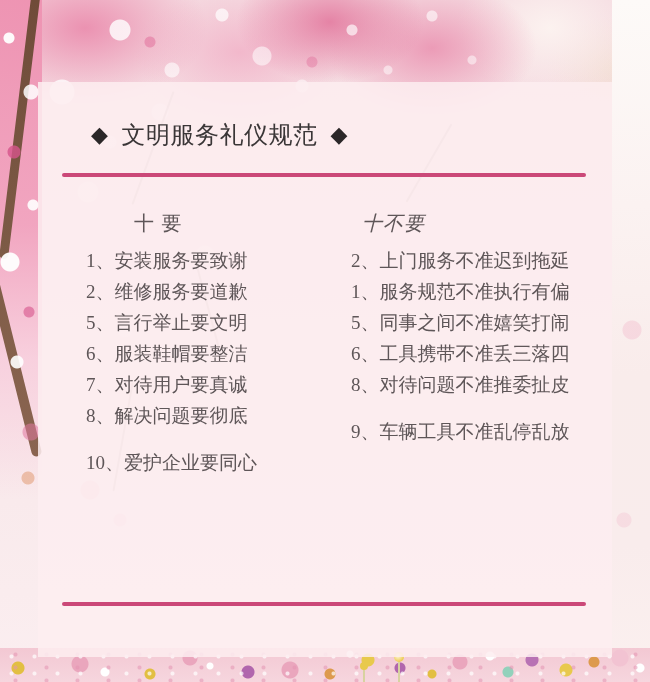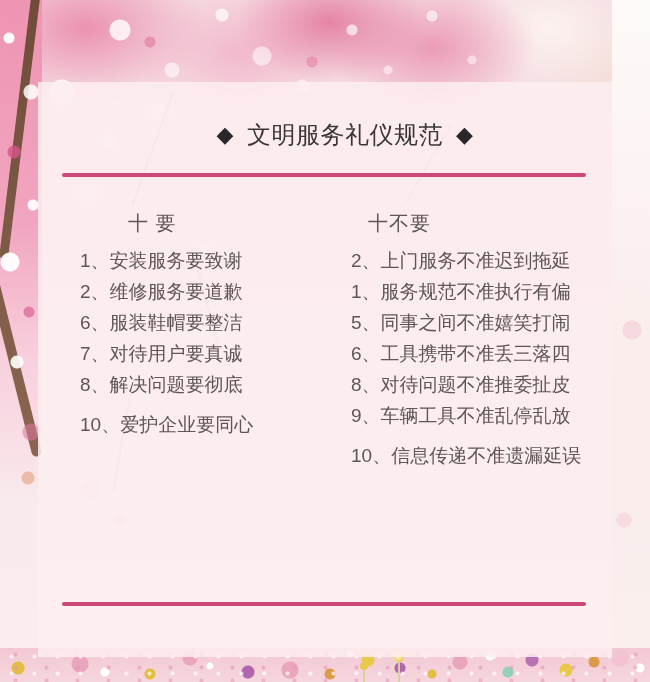--- a/index.html
+++ b/index.html
@@ -119,38 +119,38 @@
   .stem-2 { left:363px; top:668px; height:14px; }
   .stem-2::after { content:""; position:absolute; left:-3px; top:-6px; width:8px; height:8px;
     border-radius:50%; background:#e8c94c; }
   
   .panel {
     position:absolute; left:38px; top:82px; width:574px; height:575px;
     background:rgba(253,237,240,.86);
   }
   .title-row {
     position:absolute; left:0; right:0; top:36px; height:34px; line-height:34px;
-    text-align:center; font-size:24px; color:var(--title-text,#3a3637);
+    text-align:left; font-size:24px; color:var(--title-text,#3a3637);
     letter-spacing:0.5px; white-space:nowrap;margin-left:40px;
   }
   .diamond { color:var(--diamond,#2b2728); font-size:22px; margin:0 13px;
     display:inline-block; vertical-align:1px; }
   .rule { position:absolute; left:24px; width:524px; height:4px;
     background:var(--rule,#cb4878); border-radius:2px; }
   .rule-top    { top:91px; }
   .rule-bottom { top:520px; }
   .col { position:absolute; top:126px; color:var(--body-text,#5e5658); }
-  .col-dos   { left:42px; }
+  .col-dos   { left:48px; }
   .col-donts { left:313px; }
   .col-header { height:30px; line-height:30px; font-size:20px; letter-spacing:1px; }
   .col-dos .col-header   { margin-left:48px; }
-  .col-donts .col-header { margin-left:17px; }
+  .col-donts .col-header { margin-left:11px;font-style:italic; }
   .list { margin-top:7px; }
-  .item { height:31px; line-height:31px; font-size:19px; white-space:nowrap; }
-  .item:last-child { margin-top:9px; }
+  .item { height:31px; line-height:31px; font-size:19px; white-space:nowrap;font-family:Liberation Serif, serif; }
+  .item:last-child { margin-top:16px; }
 </style>
 </head>
 <body>
 
 <div class="stage">
 
   <div class="bg-base"></div>
   <div class="bg-top"></div>
   <div class="bg-left">
     <div class="branch-a"></div>
@@ -171,35 +171,35 @@
       <span class="diamond">◆</span><span>文明服务礼仪规范</span><span class="diamond">◆</span>
     </div>
 
     <div class="rule rule-top"></div>
 
     <div class="col col-dos">
       <div class="col-header">十 要</div>
       <div class="list">
         <div class="item">1、安装服务要致谢</div>
         <div class="item">2、维修服务要道歉</div>
+        <div class="item">5、言行举止要文明</div>
         <div class="item">6、服装鞋帽要整洁</div>
         <div class="item">7、对待用户要真诚</div>
         <div class="item">8、解决问题要彻底</div>
         <div class="item">10、爱护企业要同心</div>
       </div>
     </div>
 
     <div class="col col-donts">
       <div class="col-header">十不要</div>
       <div class="list">
         <div class="item">2、上门服务不准迟到拖延</div>
         <div class="item">1、服务规范不准执行有偏</div>
         <div class="item">5、同事之间不准嬉笑打闹</div>
         <div class="item">6、工具携带不准丢三落四</div>
         <div class="item">8、对待问题不准推委扯皮</div>
         <div class="item">9、车辆工具不准乱停乱放</div>
-        <div class="item">10、信息传递不准遗漏延误</div>
       </div>
     </div>
 
     <div class="rule rule-bottom"></div>
   </div>
 </div>
 
 </body></html>

